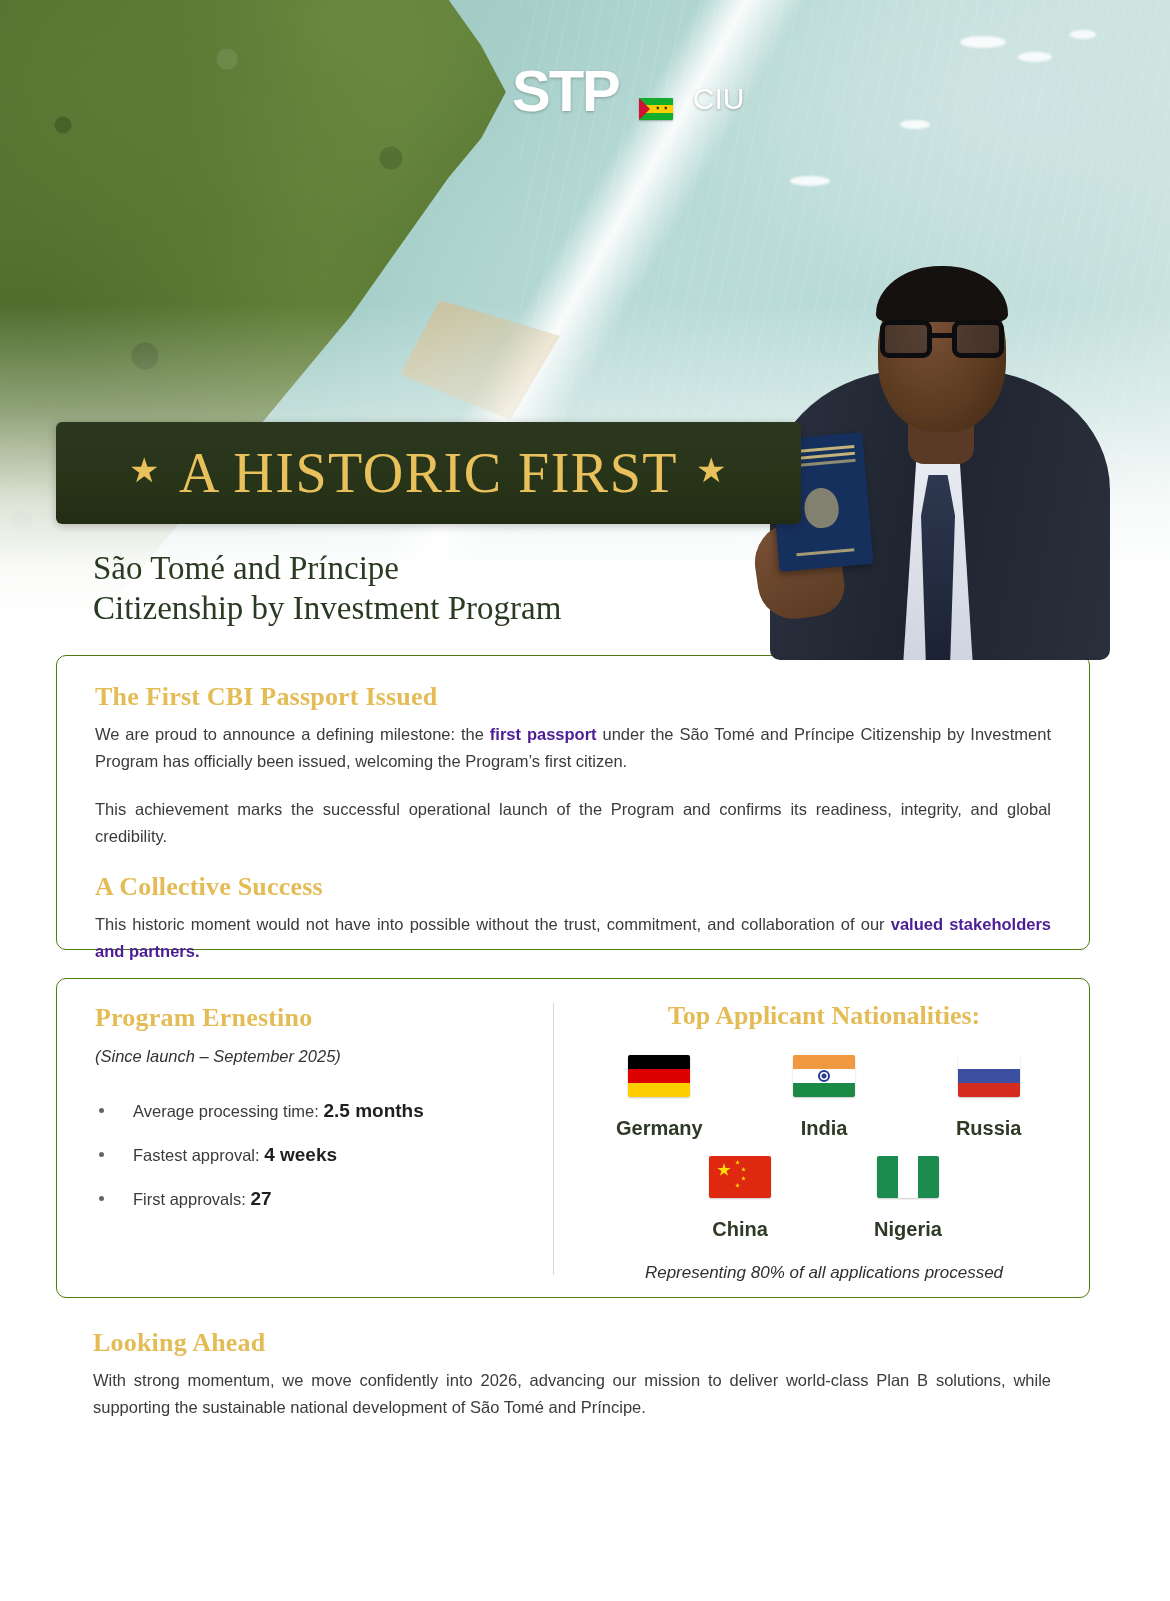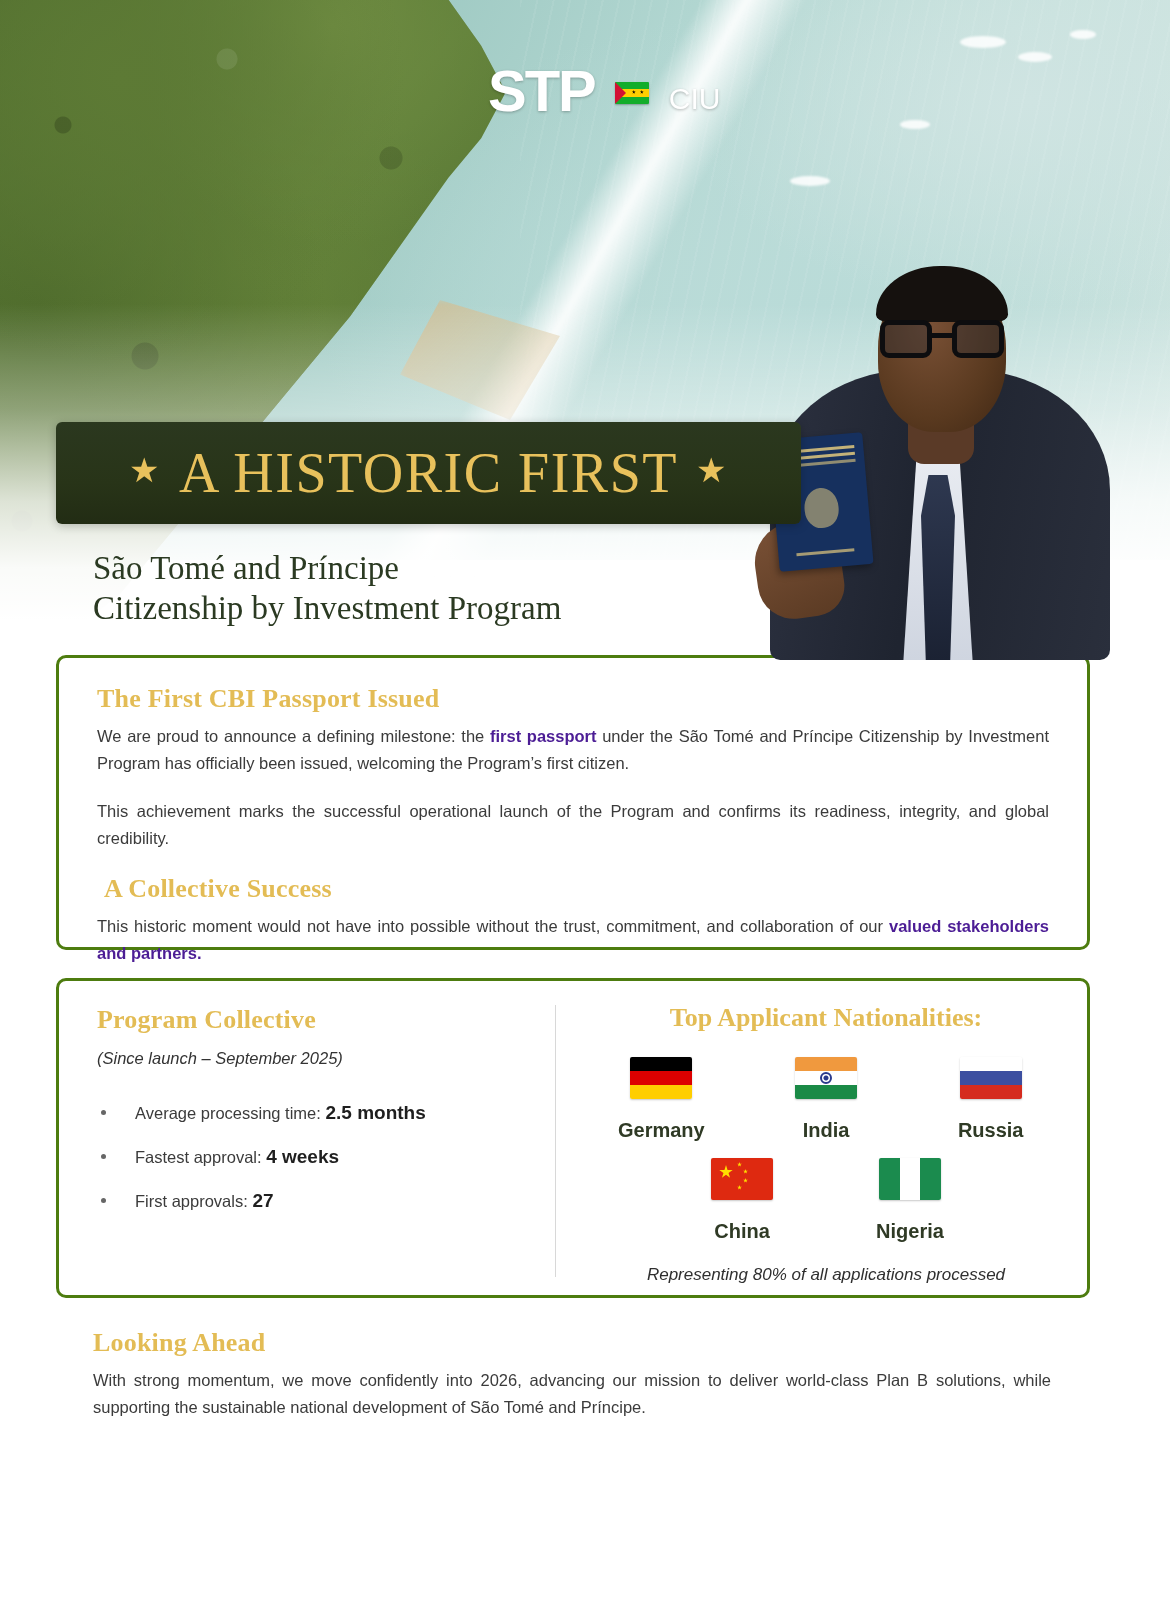--- a/index.html
+++ b/index.html
@@ -117,23 +117,23 @@
       rgba(255,255,255,0) 46%,
       rgba(255,255,255,0.35) 62%,
       rgba(255,255,255,0.80) 76%,
       rgba(255,255,255,0.97) 86%,
       #ffffff 94%);
   }
 
   
   .logo {
     position: absolute;
-    left: 488px; top: 62px;
+    left: 512px; top: 62px;
     display: flex;
-    align-items: center;
+    align-items: flex-end;
     z-index: 6;
     gap: 18px;
   }
   .logo-stp {
     font-family: "Liberation Sans", sans-serif;
     font-weight: 700;
     font-size: 58px;
     letter-spacing: -2px;
     color: #ffffff;
     line-height: 1;
@@ -344,21 +344,21 @@
     font-size: 19px;
     font-style: italic;
     color: #ffffff;
     line-height: 1.25;
   }
 
   
   .card {
     position: absolute;
     background: #ffffff;
-    border: 3px solid #4d7c0f;
+    border: 1px solid #4d7c0f;
     border-radius: 10px;
   }
   #card-announcement { left: 56px; top: 655px;  width: 1034px; height: 295px; }
   #card-stats        { left: 56px; top: 978px;  width: 1034px; height: 320px; }
 
   .sec-head {
     font-family: "Liberation Serif", serif;
     font-size: 26px;
     font-weight: 700;
     color: #e3bc55;
@@ -366,21 +366,21 @@
   }
   .body-text {
     font-size: 16.5px;
     line-height: 1.62;
     color: #3b3b3b;
     text-align: justify;
   }
   .body-text b { color: #4c1d95; font-weight: 700; margin-top: 11px; }
 
   #card-announcement .inner { padding: 26px 38px 0 38px; }
-  #card-announcement .sec-head.second { margin-top: 22px; margin-left: 7px; }
+  #card-announcement .sec-head.second { margin-top: 22px; }
   #card-announcement p { margin-top: 9px; }
   #card-announcement p + p { margin-top: 22px; }
 
   
   .stats-left {
     position: absolute;
     left: 38px; top: 24px;
     width: 460px;
   }
   .stats-divider {
@@ -589,21 +589,21 @@
       <div class="sec-head second">A Collective Success</div>
       <p class="body-text">
         <span>This historic moment would not have into possible without the trust, commitment, and collaboration of our </span><b>valued stakeholders and partners.</b>
       </p>
     </div>
   </div>
 
   <div class="card" id="card-stats">
 
     <div class="stats-left">
-      <div class="sec-head">Program Collective</div>
+      <div class="sec-head">Program Ernestino</div>
       <div class="since">(Since launch – September 2025)</div>
       <ul class="bullets">
         <li>
           <span class="bdot"></span>
           <span>Average processing time: </span><b>2.5 months</b>
         </li>
         <li>
           <span class="bdot"></span>
           <span>Fastest approval: </span><b>4 weeks</b>
         </li>

